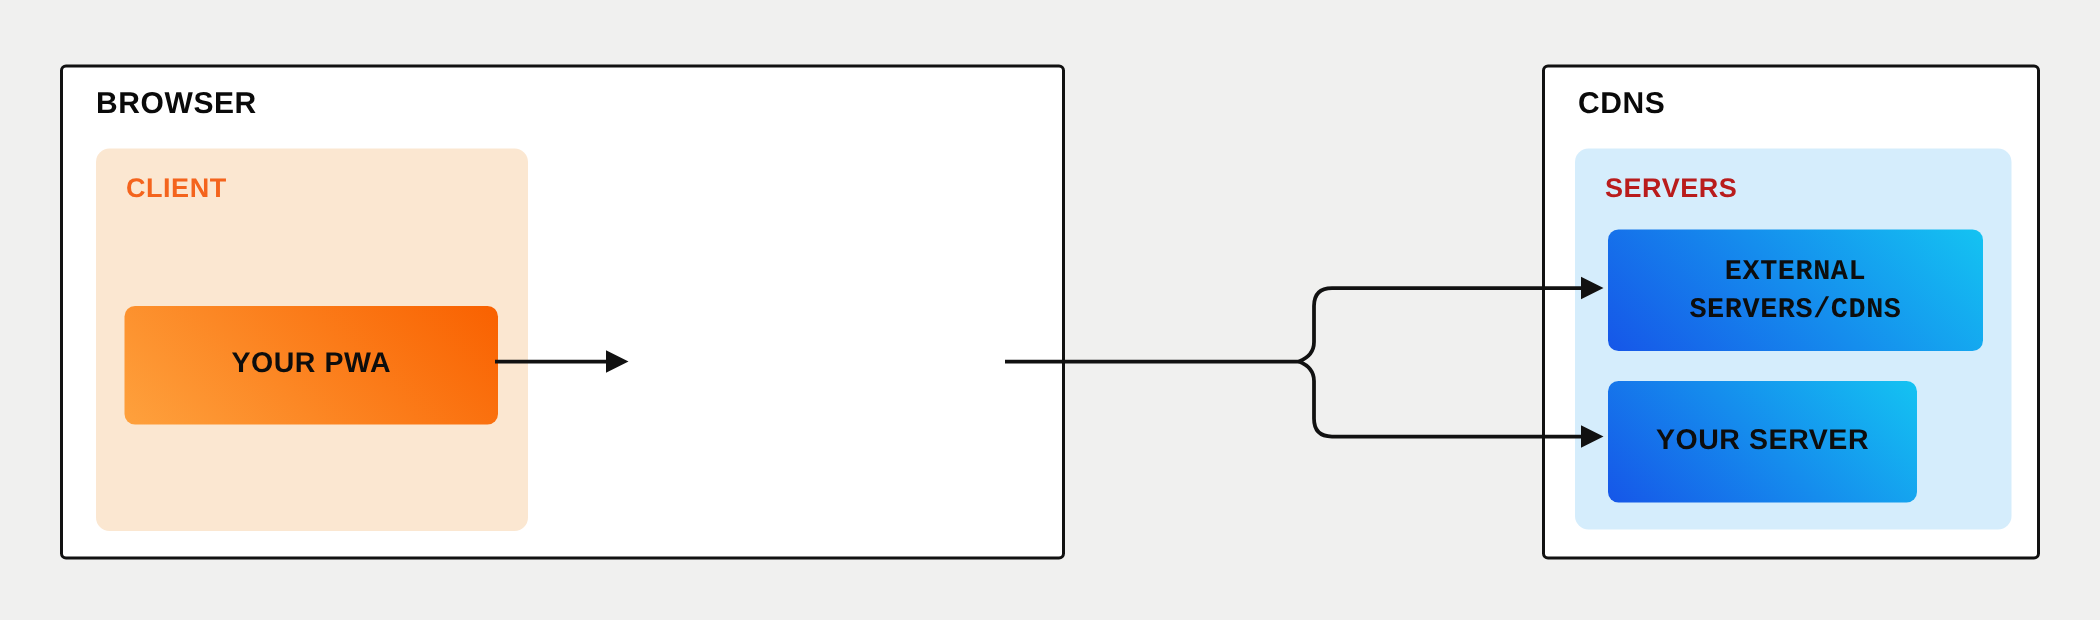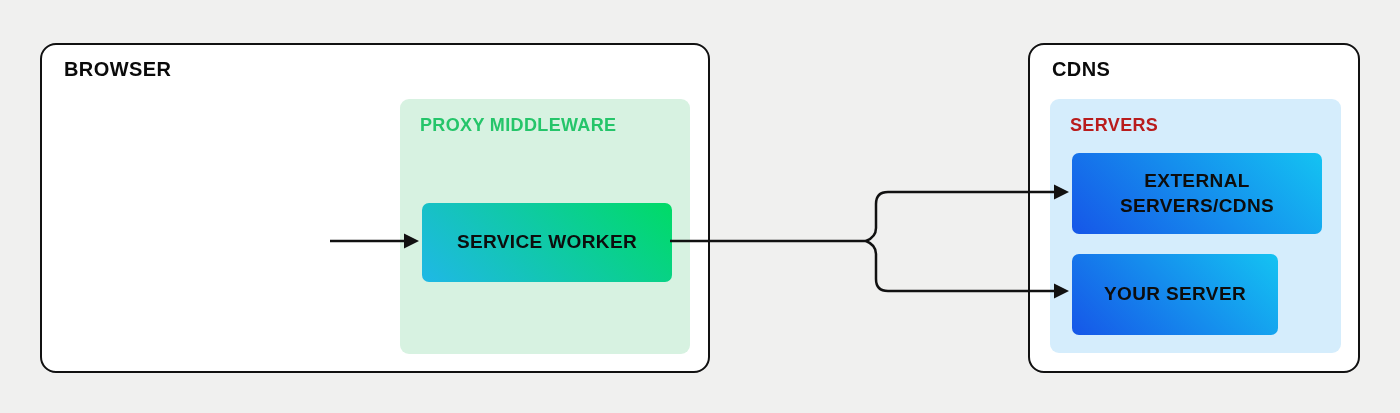--- a/index.html
+++ b/index.html
@@ -9,21 +9,21 @@
     width: 1400px;
     height: 413px;
     background: #f0f0ef;
     font-family: "Liberation Sans", sans-serif;
     overflow: hidden;
   }
   .outer-box {
     position: absolute;
     background: #ffffff;
     border: 2.5px solid #111111;
-    border-radius: 16px;
+    border-radius: 4px;
   }
   .outer-box.browser { left: 40px;   top: 43px; width: 670px; height: 330px; }
   .outer-box.cloud   { left: 1028px; top: 43px; width: 332px; height: 330px; }
   .outer-title {
     position: absolute;
     left: 22px; top: 13px;
     font-size: 20px; font-weight: 700;
     color: #0a0a0a; letter-spacing: 0.02em;
   }
   .panel {
@@ -50,43 +50,43 @@
     justify-content: center;
     text-align: center;
     font-size: 19px;
     font-weight: 700;
     color: #0d0d0d;
     letter-spacing: 0.02em;
     line-height: 1.3;
   }
   .node.pwa     { left: 19px; top: 105px; width: 249px; height: 79px; }
   .node.sw      { left: 22px; top: 104px; width: 250px; height: 79px; }
-  .node.ext     { left: 22px; top: 54px;  width: 250px; height: 81px; padding: 0 42px; }
+  .node.ext     { left: 22px; top: 54px;  width: 250px; height: 81px; padding: 0 42px; font-family: Liberation Mono, monospace; }
   .node.yserver { left: 22px; top: 155px; width: 206px; height: 81px; }
   .arrows {
     position: absolute;
     left: 0; top: 0;
     pointer-events: none;
   }
 </style>
 </head>
 <body>
 
 <div class="canvas">
 
   <section class="outer-box browser">
     <h2 class="outer-title">BROWSER</h2>
 
-
-    <div class="panel proxy">
-      <h3 class="panel-title">PROXY MIDDLEWARE</h3>
-      <div class="node sw" style="background: linear-gradient(45deg, rgb(31, 184, 230), rgb(0, 219, 102));">
-        <span>SERVICE WORKER</span>
+    <div class="panel client">
+      <h3 class="panel-title">CLIENT</h3>
+      <div class="node pwa" style="background: linear-gradient(45deg, rgb(254, 161, 61), rgb(249, 97, 0));">
+        <span>YOUR PWA</span>
       </div>
     </div>
+
   </section>
 
   <section class="outer-box cloud">
     <h2 class="outer-title">CDNS</h2>
 
     <div class="panel servers">
       <h3 class="panel-title">SERVERS</h3>
       <div class="node ext" style="background: linear-gradient(45deg, rgb(22, 86, 232), rgb(20, 195, 242));">
         <span>EXTERNAL SERVERS/CDNS</span>
       </div>

